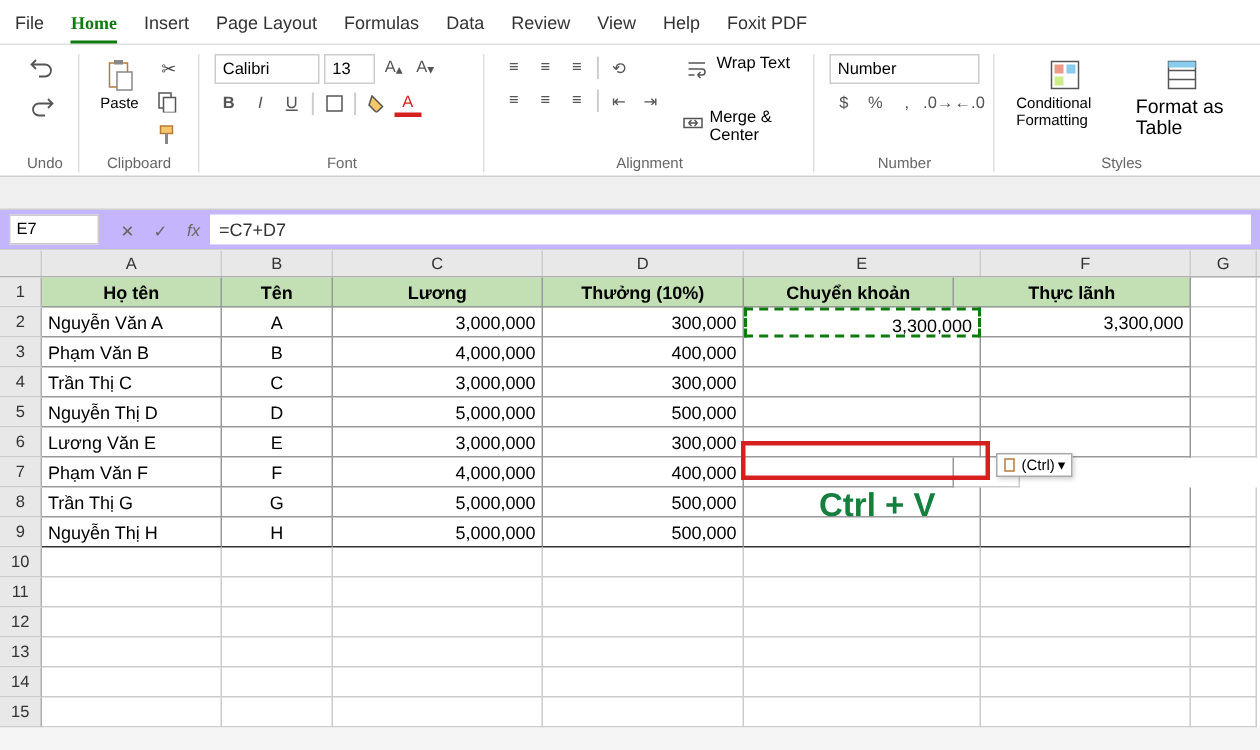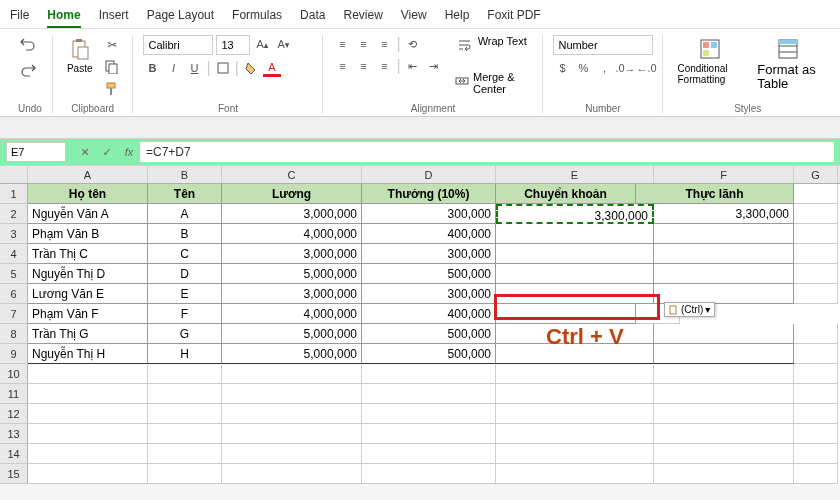--- a/index.html
+++ b/index.html
@@ -1,41 +1,41 @@
 <!DOCTYPE html>
 <html><head>
 <meta charset="utf-8">
 <style>
 * { box-sizing: border-box; margin: 0; padding: 0; font-family: 'Segoe UI', Arial, sans-serif; }
 body { background: #f5f5f5; width: 840px; height: 500px; overflow: hidden; position: relative; }
 
 
 .menubar { background: #fff; display: flex; padding: 4px 10px 0; font-size: 12px; gap: 18px; border-bottom: 1px solid #e0e0e0; }
 .menubar span { padding: 4px 0; cursor: pointer; color: #333; }
-.menubar .active { color: #0f7b0f; border-bottom: 2px solid #0f7b0f; font-weight: 600; }
+.menubar .active { color: #0f7b0f; border-bottom: 2px solid #0f7b0f; font-weight: 600; font-family: Liberation Serif, serif; }
 
 
 .ribbon { background: #fff; display: flex; padding: 6px 8px 2px; border-bottom: 1px solid #d0d0d0; height: 88px; }
 .ribbon-group { border-right: 1px solid #e0e0e0; padding: 0 10px; display: flex; flex-direction: column; justify-content: space-between; }
 .ribbon-group:last-child { border-right: none; }
 .ribbon-group .controls { display: flex; align-items: flex-start; gap: 6px; flex: 1; }
 .ribbon-group .label { font-size: 10px; color: #666; text-align: center; padding-top: 2px; }
 .ico { display: inline-flex; align-items: center; justify-content: center; width: 20px; height: 20px; font-size: 12px; color: #444; }
 .big-btn { display: flex; flex-direction: column; align-items: center; font-size: 10px; gap: 2px; padding: 2px 4px; }
 .big-btn .icon-lg { width: 24px; height: 24px; display: flex; align-items: center; justify-content: center; }
 .col { display: flex; flex-direction: column; gap: 2px; }
 .row { display: flex; gap: 3px; }
 .sel { border: 1px solid #ccc; font-size: 11px; height: 20px; padding: 0 4px; background: #fff; }
 .font-sel { width: 70px; }
 .size-sel { width: 34px; }
 .btn-sm { width: 18px; height: 18px; display: inline-flex; align-items: center; justify-content: center; font-size: 11px; color: #555; border: none; background: transparent; }
 svg { display: block; }
 
 
-.formula-bar { background: #86efac; display: flex; align-items: center; padding: 3px 6px; border-bottom: 1px solid #d0d0d0; font-size: 12px; }
+.formula-bar { background: #c4b5fd; display: flex; align-items: flex-end; padding: 3px 6px; border-bottom: 1px solid #d0d0d0; font-size: 12px; }
 .name-box { border: 1px solid #ccc; width: 60px; height: 20px; padding: 0 4px; font-size: 11px; }
 .fb-ico { width: 18px; height: 18px; display: inline-flex; align-items: center; justify-content: center; margin: 0 2px; color: #666; font-size: 11px; }
 .formula-input { flex: 1; border: none; font-size: 12px; padding: 0 6px; height: 20px; color: #333; }
 
 
 .grid-wrap { background: #fff; overflow: hidden; }
 .col-headers { display: flex; background: #e8e8e8; border-bottom: 1px solid #b0b0b0; height: 18px; font-size: 11px; }
 .ch { border-right: 1px solid #ccc; text-align: center; line-height: 18px; color: #333; }
 .ch.rh { width: 28px; background: #e8e8e8; }
 .rows { }
@@ -45,21 +45,21 @@
 .header-cell { background: #c3e0b4; font-weight: 700; text-align: center; border-right: 1px solid #999; border-bottom: 1px solid #999; }
 .data-cell { border-right: 1px solid #999; border-bottom: 1px solid #999; }
 .data-row-8 .data-cell { border-bottom: 1px solid #333; }
 .tr { text-align: right; }
 .tc { text-align: center; }
 .cA { width: 120px; } .cB { width: 74px; } .cC { width: 140px; } .cD { width: 134px; } .cE { width: 158px; } .cF { width: 140px; } .cG { width: 44px; }
 
 .copy-marquee { border: 2px dashed #0f7b0f !important; }
 .sel-cell { outline: 2px solid #0f7b0f; outline-offset: -1px; }
 .red-box { position: absolute; border: 3px solid #d62020; pointer-events: none; }
-.annot { position: absolute; color: #c2410c; font-weight: 700; font-size: 22px; pointer-events: none; }
+.annot { position: absolute; color: #15803d; font-weight: 700; font-size: 22px; pointer-events: none; }
 .paste-tag { position: absolute; background: #fff; border: 1px solid #aaa; font-size: 10px; padding: 1px 4px; display: flex; align-items: center; gap: 2px; box-shadow: 1px 1px 3px rgba(0,0,0,0.2); }
 .spacer-bar { background: #f0f0f0; height: 22px; border-bottom: 1px solid #d0d0d0; }
 </style>
 </head>
 <body>
 
 <div class="menubar">
   <span>File</span>
   <span class="active">Home</span>
   <span>Insert</span>

